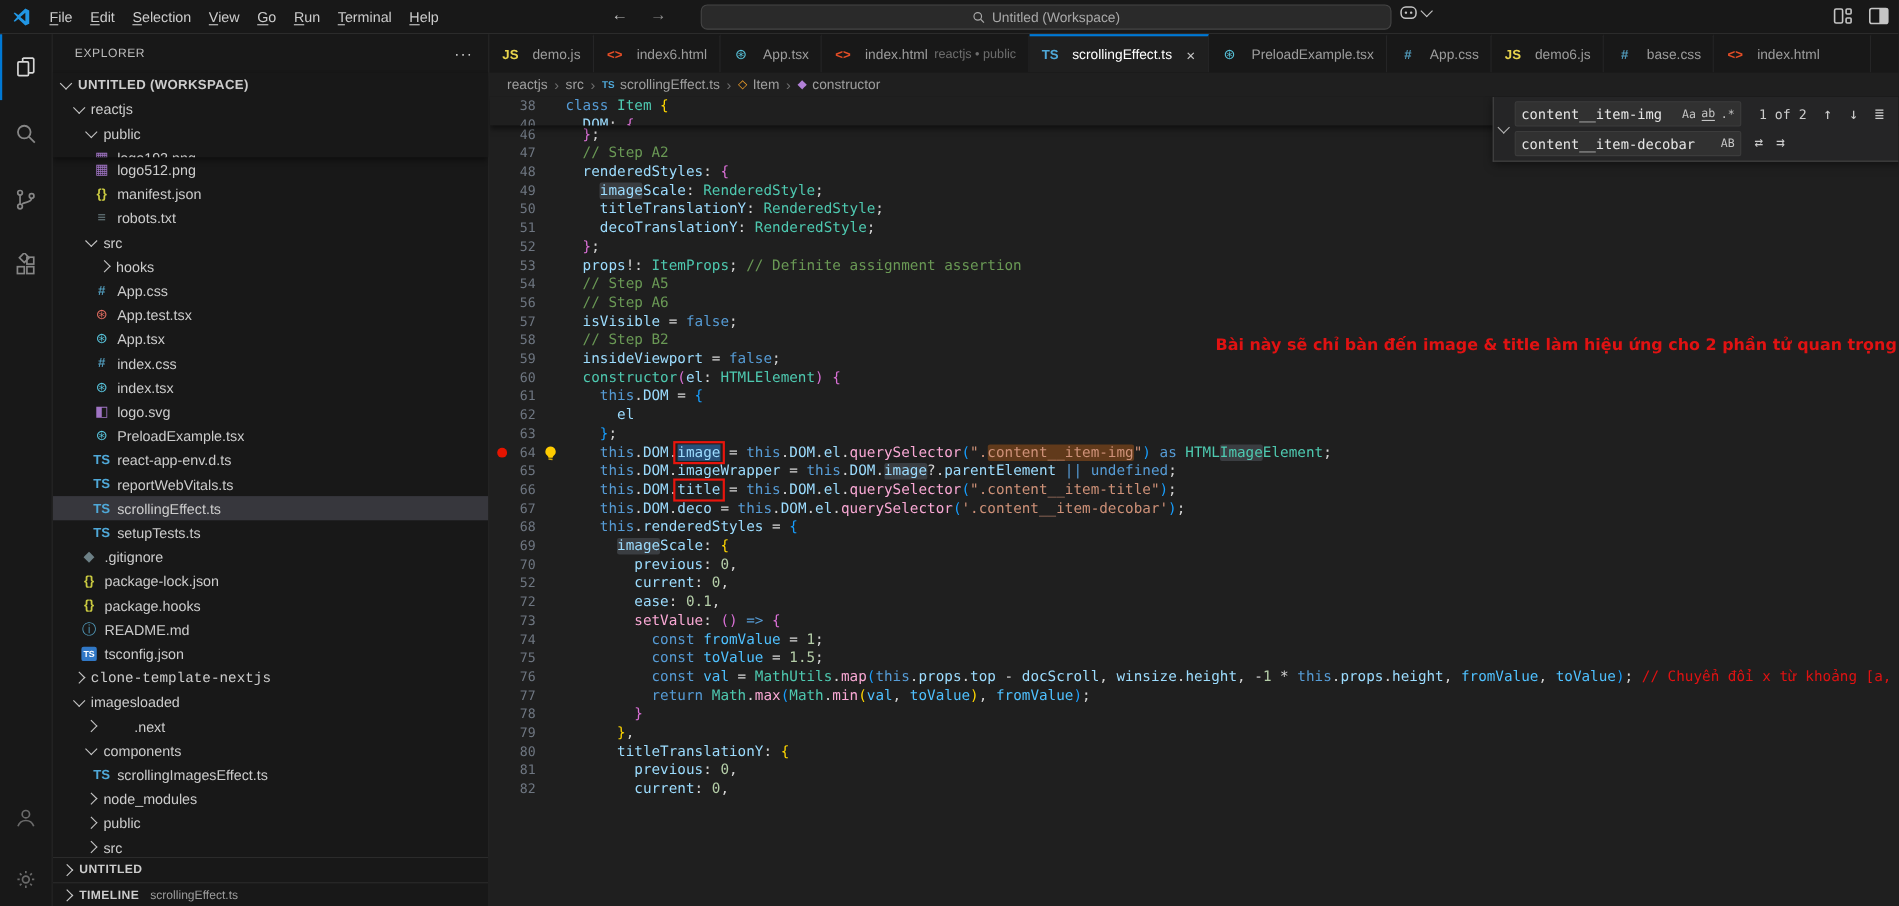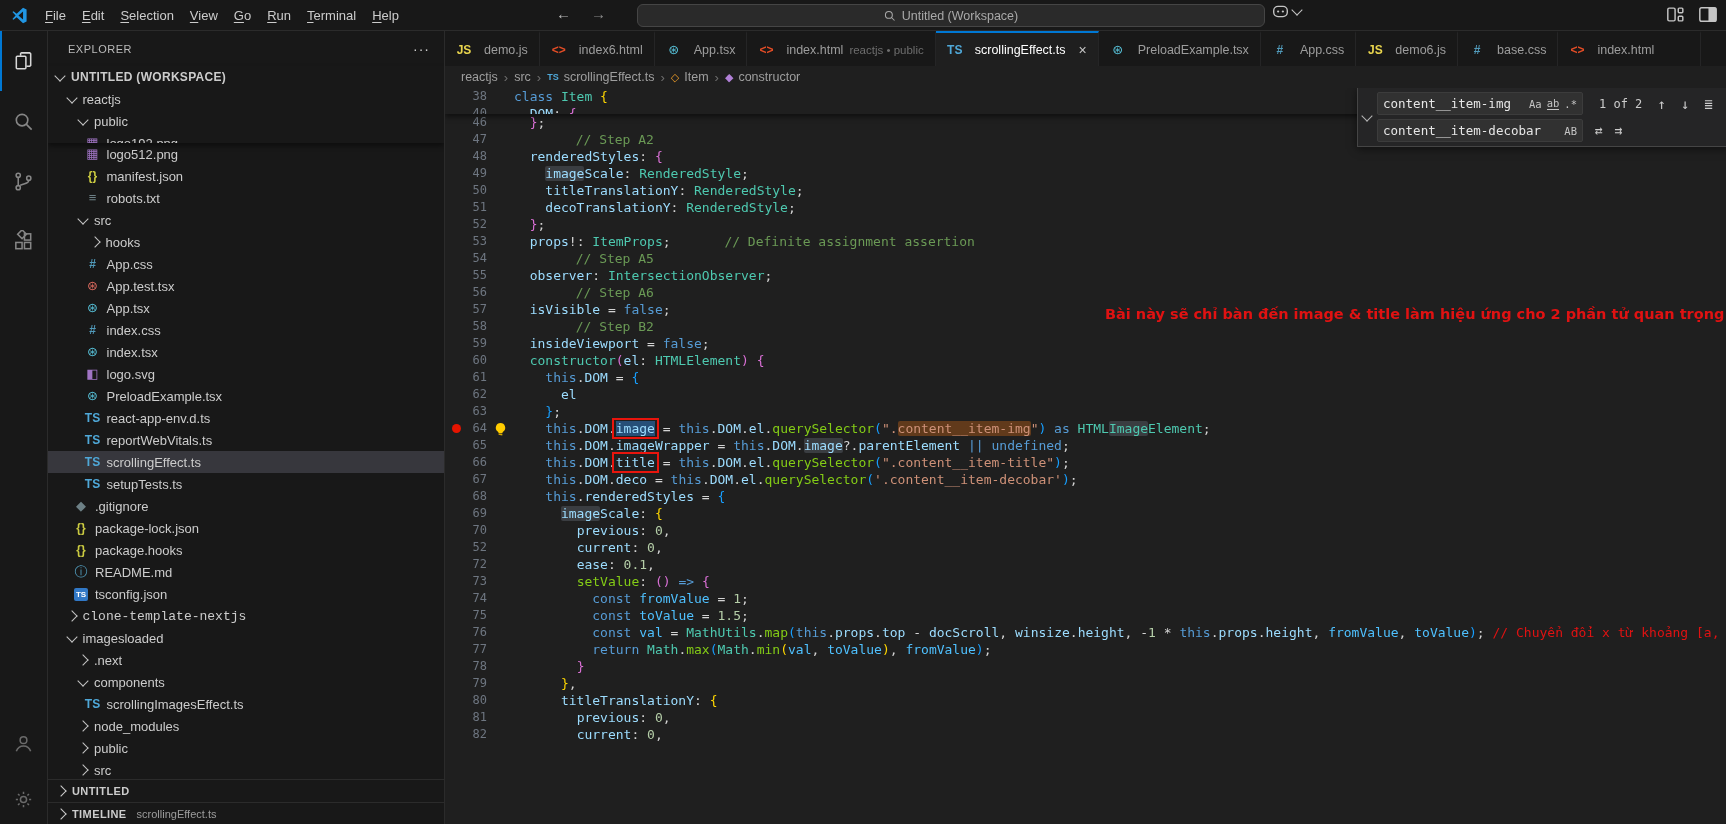--- a/index.html
+++ b/index.html
@@ -61,21 +61,21 @@
   
   .codearea{flex:1;position:relative;overflow:hidden;font-family:"DejaVu Sans Mono","Liberation Mono",monospace;font-size:13px;}
   .cl{display:flex;height:17px;line-height:17px;position:relative;}
   .ln{flex:none;width:42px;text-align:right;color:#6e7681;font-size:12px;}
   .dec{flex:none;width:27px;position:relative;}
   .codetext{white-space:pre;flex:none;color:#d4d4d4;}
   .sticky{position:relative;z-index:3;background:#1f1f1f;box-shadow:0 3px 5px rgba(0,0,0,.5);}
   .bp{position:absolute;left:7px;top:4px;width:9px;height:9px;border-radius:50%;background:#e51400;}
   .bulb{position:absolute;left:6px;top:2px;}
   .tk-kw{color:#569cd6;} .tk-ty{color:#4ec9b0;} .tk-pr{color:#9cdcfe;} .tk-cv{color:#4fc1ff;}
-  .tk-fn{color:#84cc16;} .tk-st{color:#ce9178;} .tk-nu{color:#b5cea8;} .tk-cm{color:#6a9955;margin-left:46px;}
+  .tk-fn{color:#f9a8d4;} .tk-st{color:#ce9178;} .tk-nu{color:#b5cea8;} .tk-cm{color:#6a9955;}
   .tk-rd{color:#e01212;} .tk-pu{color:#d4d4d4;}
   .tk-b1{color:#ffd700;} .tk-b2{color:#da70d6;} .tk-b3{color:#179fff;}
   .m-occ{background:#3a3d41;border-radius:2px;}
   .m-sel{background:#264f78;}
   .m-find{background:#613a1b;border-radius:2px;}
   .m-box{position:relative;}
   .m-box::after{content:"";position:absolute;left:-4px;right:-4px;top:-3px;bottom:-3px;border:2.5px solid #e8150d;pointer-events:none;}
   .vn-note{position:absolute;left:660px;top:218px;color:#e01212;font-family:"DejaVu Sans",sans-serif;font-weight:bold;font-size:14.5px;white-space:nowrap;z-index:4;}
   
   .findw{position:absolute;left:912px;top:0;width:371px;height:58px;background:#252526;border:1px solid #454545;border-top:none;
@@ -295,21 +295,21 @@
           <span>tsconfig.json</span>
         </div>
         <div class="trow" style="padding-left: 19.5px; font-family: Liberation Mono, monospace;">
           <span class="chev right"></span>
           <span>clone-template-nextjs</span>
         </div>
         <div class="trow" style="padding-left: 19.5px;">
           <span class="chev down"></span>
           <span>imagesloaded</span>
         </div>
-        <div class="trow" style="padding-left: 31px;">
+        <div class="trow" style="padding-left: 31px; gap: 28px;">
           <span class="chev right"></span>
           <span>.next</span>
         </div>
         <div class="trow" style="padding-left: 31px;">
           <span class="chev down"></span>
           <span>components</span>
         </div>
         <div class="trow" style="padding-left: 36.5px;">
           <span class="ficon b" style="color: rgb(79, 168, 216);">TS</span>
           <span>scrollingImagesEffect.ts</span>
@@ -462,25 +462,20 @@
             <span class="ln">53</span>
             <span class="dec"></span>
             <span class="codetext"><span class="tk-pu">  </span><span class="tk-pr">props</span><span class="tk-pu">!</span><span class="tk-pu">: </span><span class="tk-ty">ItemProps</span><span class="tk-pu">; </span><span class="tk-cm">// Definite assignment assertion</span></span>
           </div>
           <div class="cl">
             <span class="ln">54</span>
             <span class="dec"></span>
             <span class="codetext"><span class="tk-pu">  </span><span class="tk-cm">// Step A5</span></span>
           </div>
           <div class="cl">
-            <span class="ln">55</span>
-            <span class="dec"></span>
-            <span class="codetext"><span class="tk-pu">  </span><span class="tk-pr">observer</span><span class="tk-pu">: </span><span class="tk-ty">IntersectionObserver</span><span class="tk-pu">;</span></span>
-          </div>
-          <div class="cl">
             <span class="ln">56</span>
             <span class="dec"></span>
             <span class="codetext"><span class="tk-pu">  </span><span class="tk-cm">// Step A6</span></span>
           </div>
           <div class="cl">
             <span class="ln">57</span>
             <span class="dec"></span>
             <span class="codetext"><span class="tk-pu">  </span><span class="tk-pr">isVisible</span><span class="tk-pu"> = </span><span class="tk-kw">false</span><span class="tk-pu">;</span></span>
           </div>
           <div class="cl">

